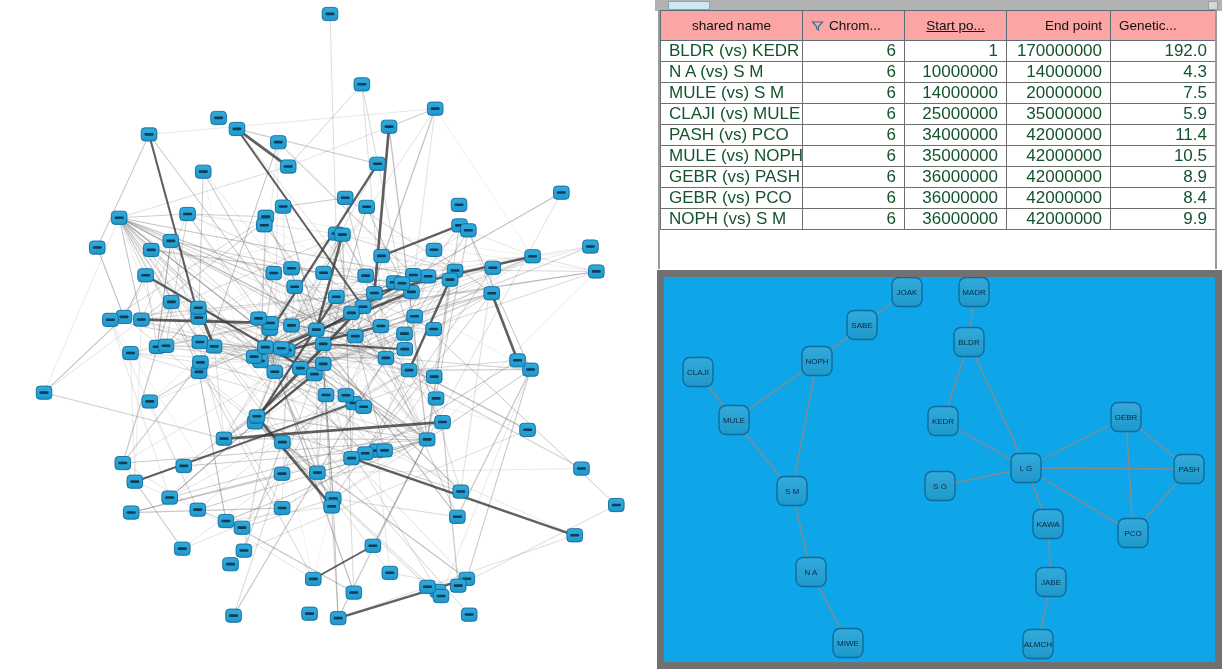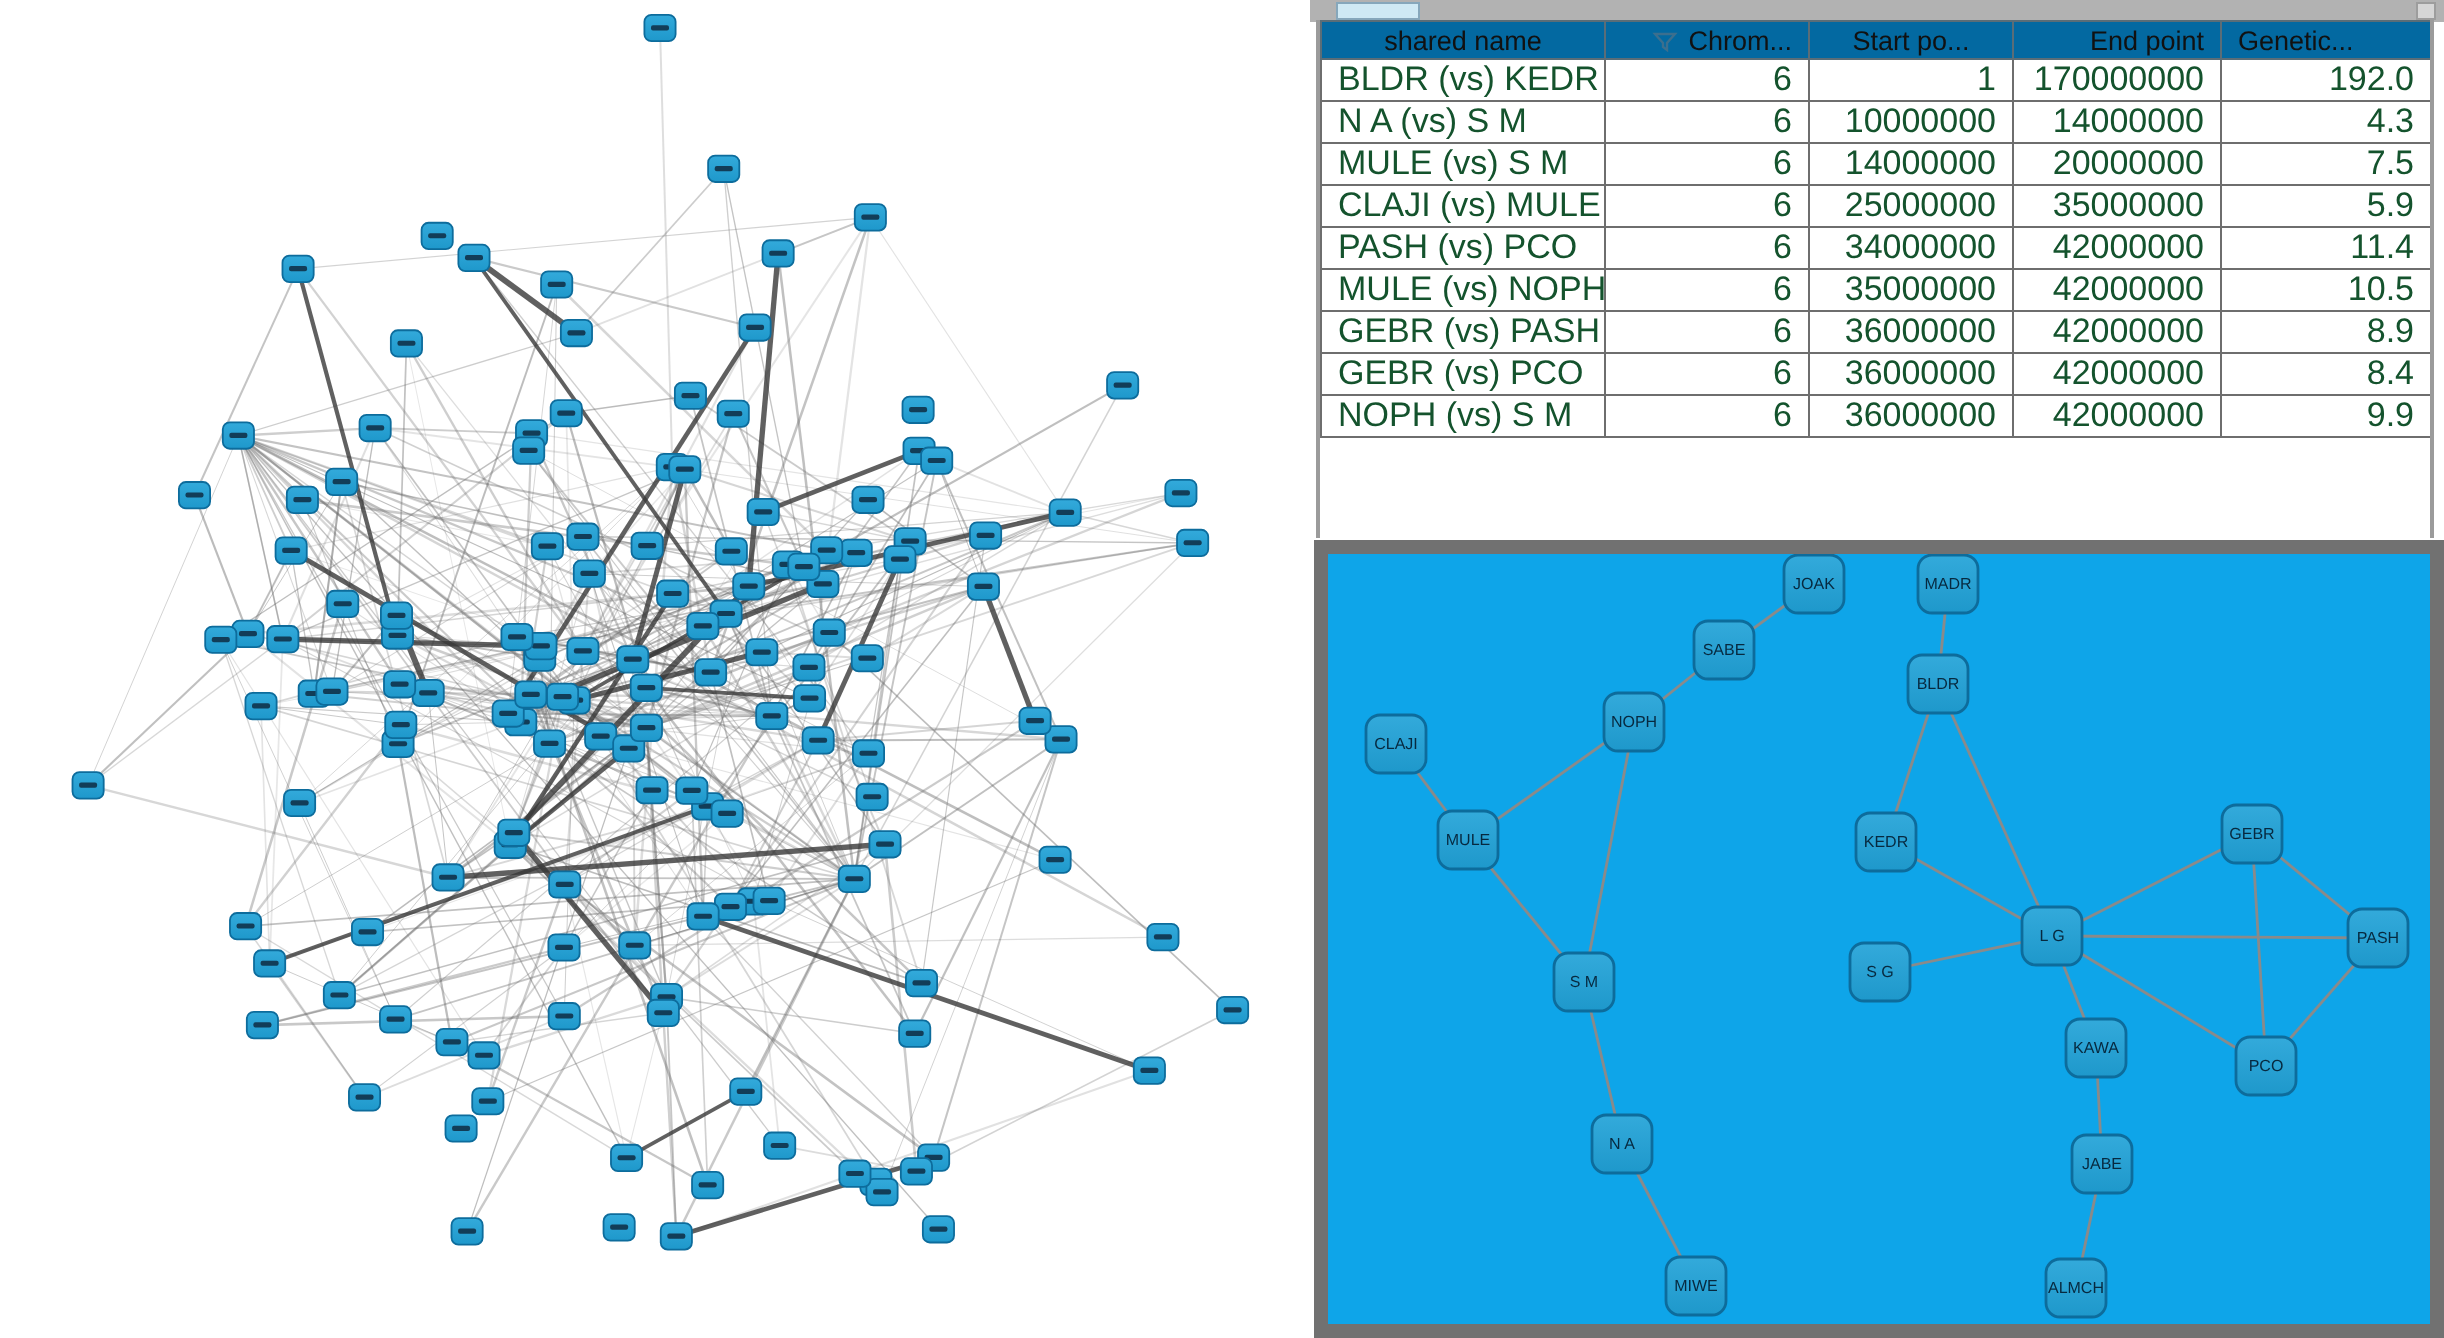--- a/index.html
+++ b/index.html
@@ -14,30 +14,30 @@
   #top-strip .tab { position:absolute; left:13px; top:1px; width:42px; height:9px; background:#cfe9f4; border:1px solid #86a7bb; box-sizing:border-box; }
   #top-strip .nub { position:absolute; right:4px; top:1px; width:10px; height:9px; background:#d6d6d6; border:1px solid #9d9d9d; box-sizing:border-box; }
   
   #table-wrap {
     position:absolute; left:658px; top:10px; width:559px; height:259px;
     background:#ffffff; border-left:2px solid #9b9b9b; border-right:2px solid #9b9b9b;
     box-sizing:border-box; overflow:hidden;
   }
   table.results { border-collapse:collapse; table-layout:fixed; width:555px; }
   table.results th {
-    background:#0369a1; color:#111; font-weight:normal; font-size:13.5px;
-    border:1px solid #5a6d77; height:19px; padding:0 8px; white-space:nowrap;
+    background:#fca5a5; color:#111; font-weight:normal; font-size:13.5px;
+    border:1px solid #5a6d77; height:30px; padding:0 8px; white-space:nowrap;
     overflow:hidden; box-sizing:border-box;
   }
   table.results td {
     border:1px solid #6e6e6e; font-size:17px; color:#14532d; height:21px;
     padding:0 8px; white-space:nowrap; overflow:hidden; background:#fff; box-sizing:border-box;
   }
-  th.col0 { text-align:center; } th.col1 { text-align:right; }
-  th.col2 { text-align:center; } th.col3 { text-align:right; } th.col4 { text-align:left; }
+  th.col0 { text-align:center; } th.col1 { text-align:left; }
+  th.col2 { text-align:center;text-decoration:underline; } th.col3 { text-align:right; } th.col4 { text-align:left; }
   td.c0 { text-align:left; } td.c1,td.c2,td.c3,td.c4 { text-align:right; }
   .funnel { display:inline-block; vertical-align:middle; margin-right:5px; }
   
   #detail-panel {
     position:absolute; left:657px; top:270px; width:565px; height:399px;
     background:#0ea5e9; border:7px solid #717171; box-sizing:border-box;
   }
   svg text { pointer-events:none; }
 </style>
 </head>

